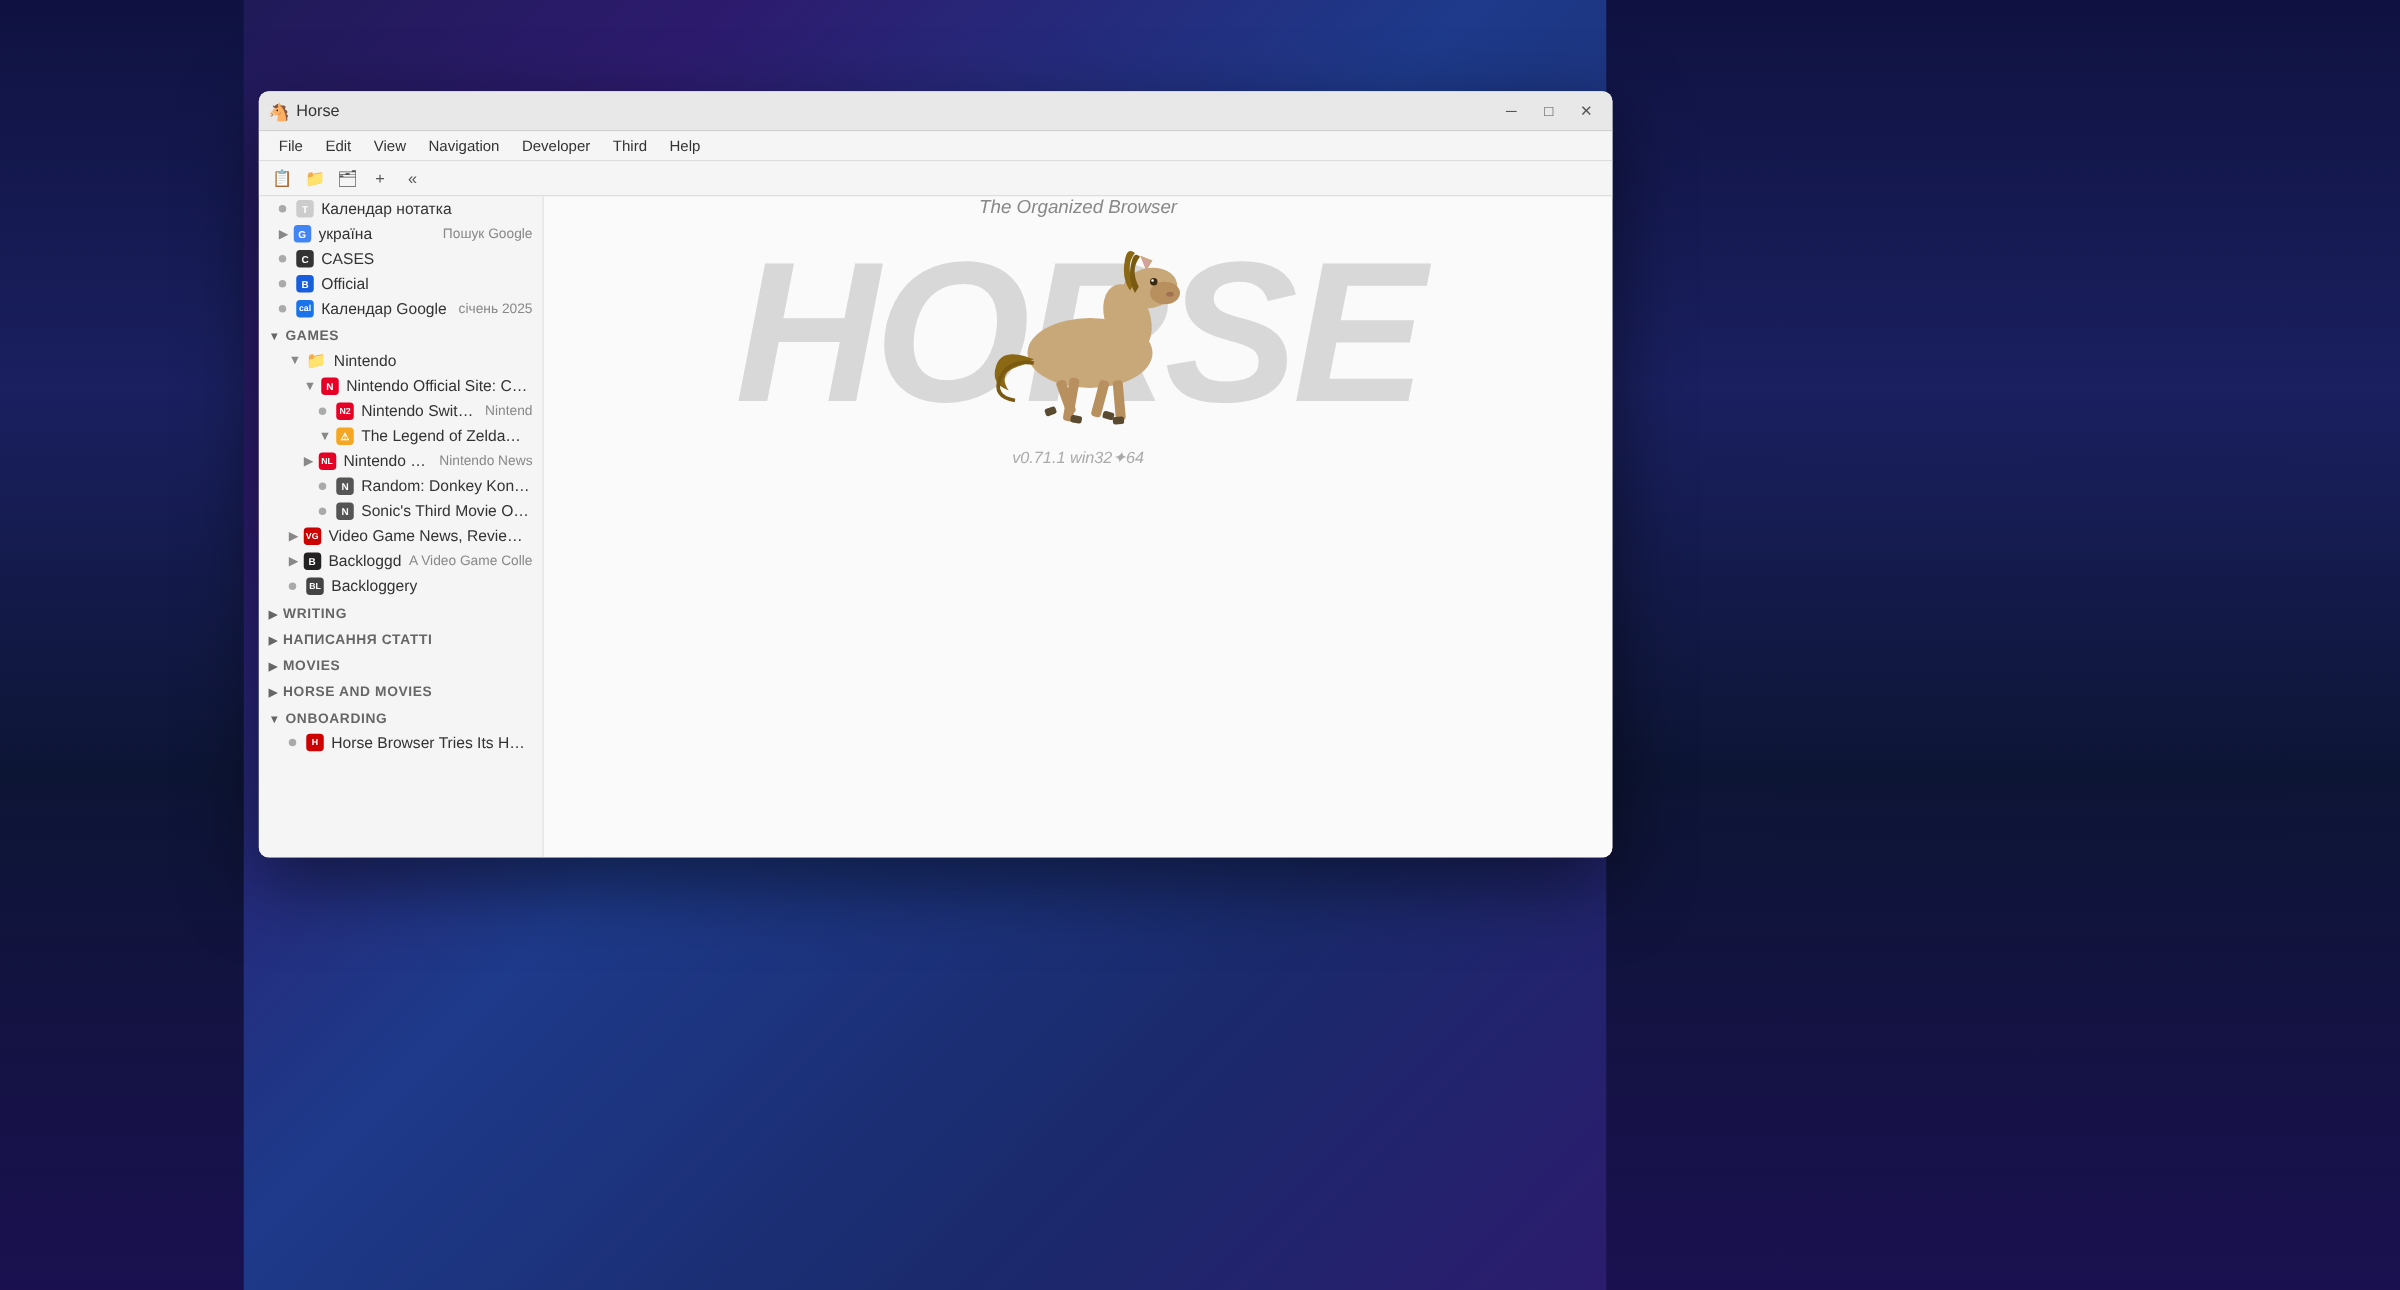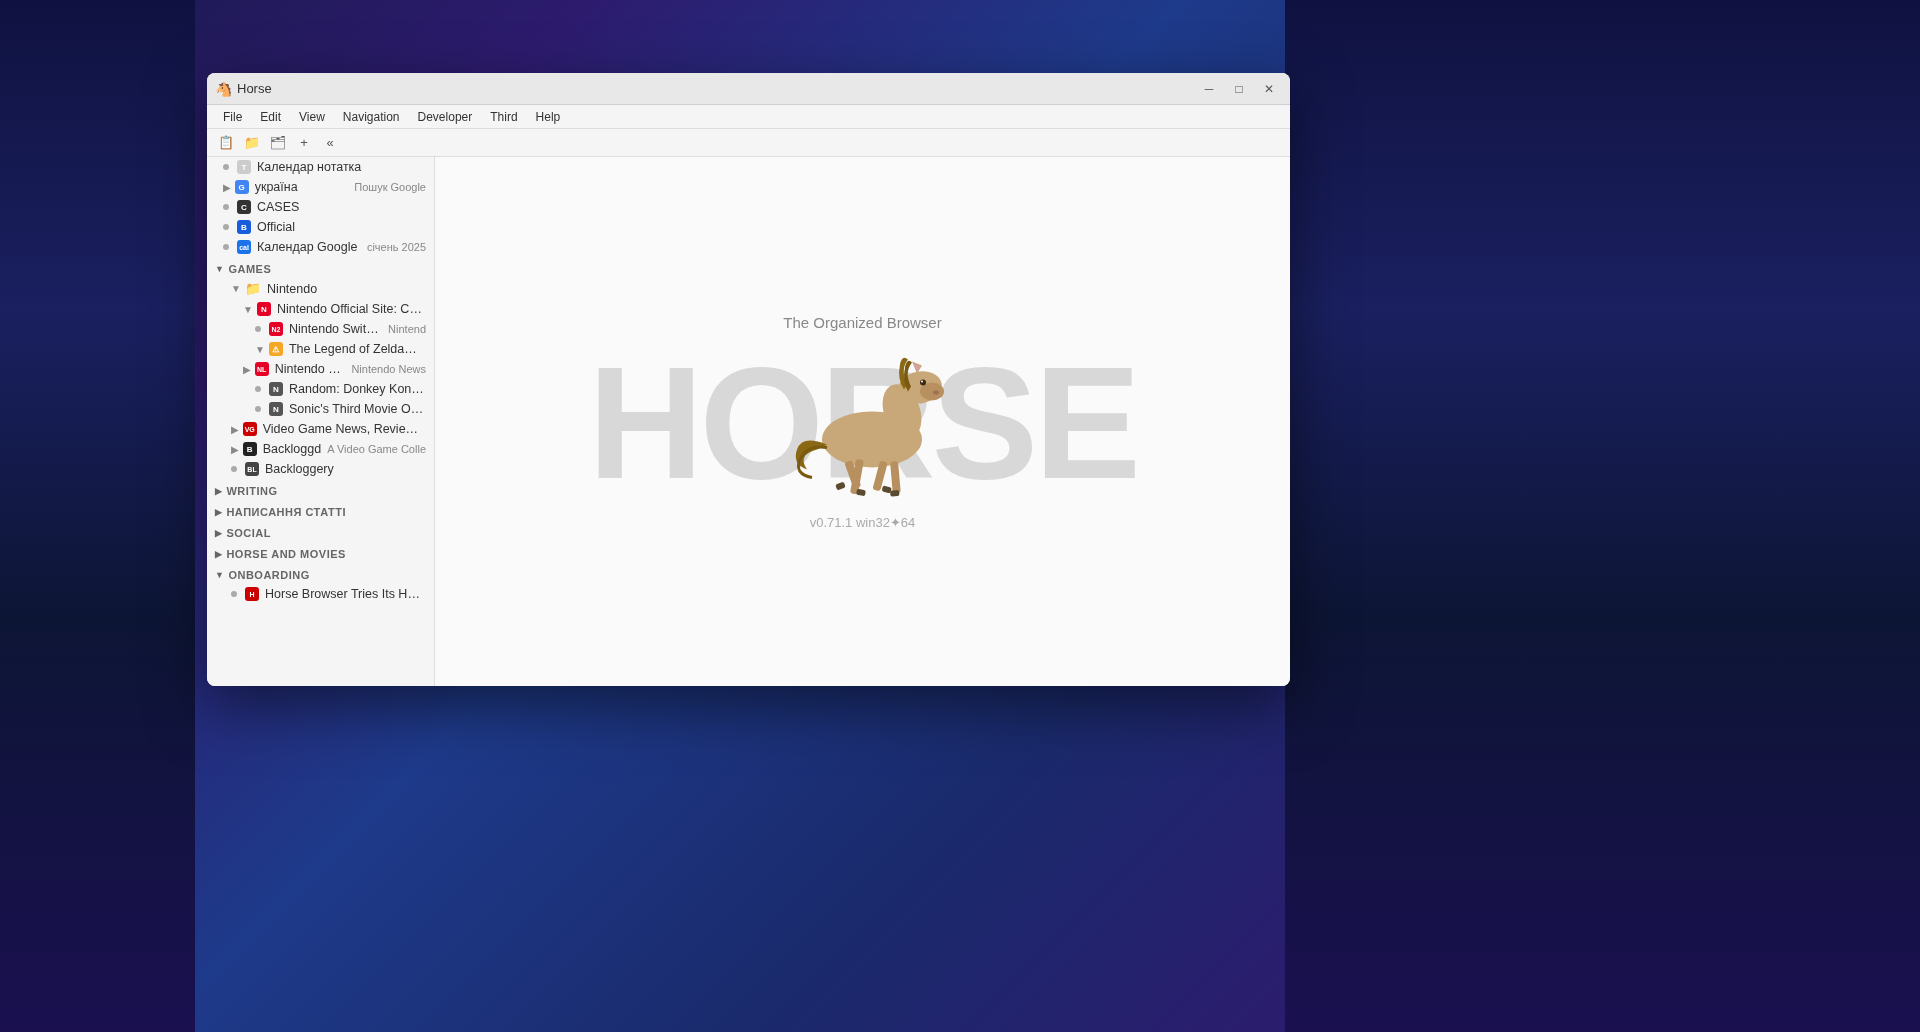--- a/index.html
+++ b/index.html
@@ -198,24 +198,25 @@
     
     .indent-1 { padding-left: 24px; }
     .indent-2 { padding-left: 36px; }
     .indent-3 { padding-left: 48px; }
 
     
     .main-panel {
       flex: 1;
       background: #fafafa;
       display: flex;
-      align-items: center;
+      align-items: flex-start;
       justify-content: center;
       position: relative;
       overflow: hidden;
+      font-style: italic;
     }
 
     .horse-logo-container {
       display: flex;
       flex-direction: column;
       align-items: center;
       gap: 12px;
     }
 
     .tagline {
@@ -433,21 +434,21 @@
         <span>WRITING</span>
       </div>
 
       <div class="sidebar-section">
         <span class="chevron">▶</span>
         <span>НАПИСАННЯ СТАТТІ</span>
       </div>
 
       <div class="sidebar-section">
         <span class="chevron">▶</span>
-        <span>SOCIAL</span>
+        <span>MOVIES</span>
       </div>
 
       <div class="sidebar-section">
         <span class="chevron">▶</span>
         <span>HORSE AND MOVIES</span>
       </div>
 
       <div class="sidebar-section">
         <span class="chevron">▼</span>
         <span>ONBOARDING</span>

